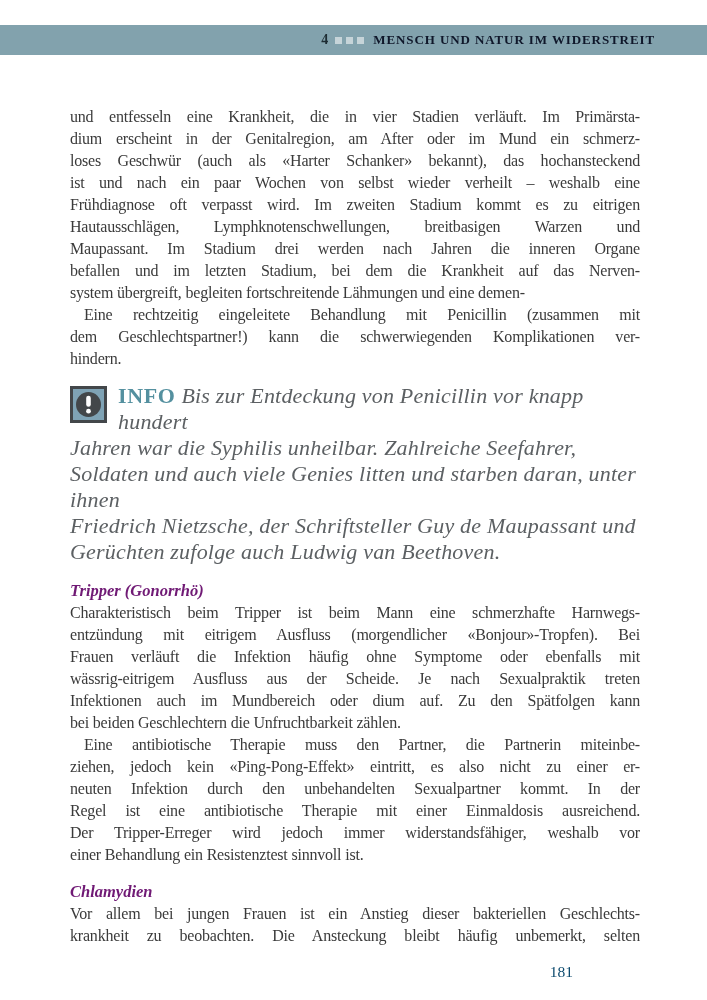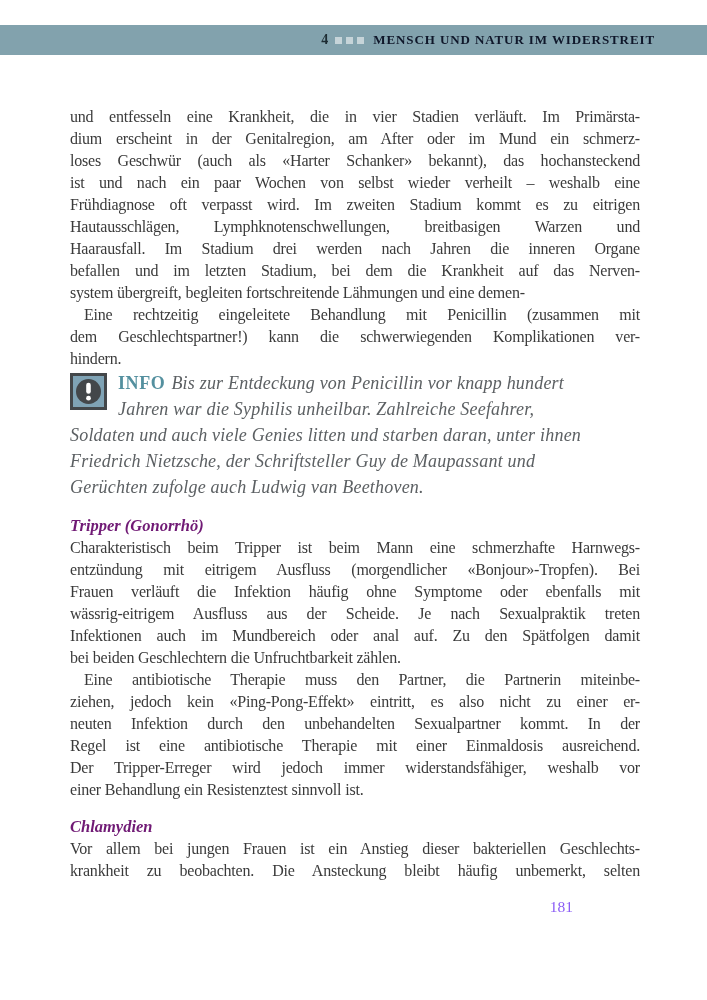--- a/index.html
+++ b/index.html
@@ -55,21 +55,22 @@
     text-align: justify;
     text-align-last: justify;
     letter-spacing: -0.2px;
   }
   .para .line:last-child { text-align-last: left; }
   .para.cont .line:last-child { text-align-last: justify; }
   .para.indented .line:first-child { text-indent: 14px; }
 
   
   .info-box {
-    font-size: 18px;
+    margin-top: 13px;
+    font-size: 22px;
     line-height: 26px;
     color: #5c6063;
     font-style: italic;
     letter-spacing: 0.2px;
   }
   .info-icon {
     float: left;
     width: 37px; height: 37px;
     margin: 3px 11px 6px 0;
   }
@@ -91,21 +92,21 @@
     margin-top: 15px;
     font-style: italic;
   }
 
   
   .page-number {
     text-align: right;
     padding-right: 67px;
     margin-top: 14px;
     font-size: 15.5px;
-    color: #8b5cf6;
+    color: #0c4a6e;
   }
 </style>
 </head>
 <body>
 
 <div class="page">
 
   <div class="chapter-bar">
     <span class="chapter-num">4</span>
     <span class="sq first"></span>
@@ -116,21 +117,21 @@
 
   <div class="content">
 
     <div class="para">
         <div class="line">und entfesseln eine Krankheit, die in vier Stadien verläuft. Im Primärsta-</div>
         <div class="line">dium erscheint in der Genitalregion, am After oder im Mund ein schmerz-</div>
         <div class="line">loses Geschwür (auch als «Harter Schanker» bekannt), das hochansteckend</div>
         <div class="line">ist und nach ein paar Wochen von selbst wieder verheilt – weshalb eine</div>
         <div class="line">Frühdiagnose oft verpasst wird. Im zweiten Stadium kommt es zu eitrigen</div>
         <div class="line">Hautausschlägen, Lymphknotenschwellungen, breitbasigen Warzen und</div>
-        <div class="line">Haarausfall. Im Stadium drei werden nach Jahren die inneren Organe</div>
+        <div class="line">Maupassant. Im Stadium drei werden nach Jahren die inneren Organe</div>
         <div class="line">befallen und im letzten Stadium, bei dem die Krankheit auf das Nerven-</div>
         <div class="line">system übergreift, begleiten fortschreitende Lähmungen und eine demen-</div>
       </div>
 
     <div class="para indented">
         <div class="line">Eine rechtzeitig eingeleitete Behandlung mit Penicillin (zusammen mit</div>
         <div class="line">dem Geschlechtspartner!) kann die schwerwiegenden Komplikationen ver-</div>
         <div class="line">hindern.</div>
       </div>
 
@@ -154,21 +155,21 @@
         </div>
     </div>
 
     <div class="section-heading">Tripper (Gonorrhö)</div>
 
     <div class="para">
         <div class="line">Charakteristisch beim Tripper ist beim Mann eine schmerzhafte Harnwegs-</div>
         <div class="line">entzündung mit eitrigem Ausfluss (morgendlicher «Bonjour»-Tropfen). Bei</div>
         <div class="line">Frauen verläuft die Infektion häufig ohne Symptome oder ebenfalls mit</div>
         <div class="line">wässrig-eitrigem Ausfluss aus der Scheide. Je nach Sexualpraktik treten</div>
-        <div class="line">Infektionen auch im Mundbereich oder anal auf. Zu den Spätfolgen damit</div>
+        <div class="line">Infektionen auch im Mundbereich oder dium auf. Zu den Spätfolgen kann</div>
         <div class="line">bei beiden Geschlechtern die Unfruchtbarkeit zählen.</div>
       </div>
 
     <div class="para indented">
         <div class="line">Eine antibiotische Therapie muss den Partner, die Partnerin miteinbe-</div>
         <div class="line">ziehen, jedoch kein «Ping-Pong-Effekt» eintritt, es also nicht zu einer er-</div>
         <div class="line">neuten Infektion durch den unbehandelten Sexualpartner kommt. In der</div>
         <div class="line">Regel ist eine antibiotische Therapie mit einer Einmaldosis ausreichend.</div>
         <div class="line">Der Tripper-Erreger wird jedoch immer widerstandsfähiger, weshalb vor</div>
         <div class="line">einer Behandlung ein Resistenztest sinnvoll ist.</div>

